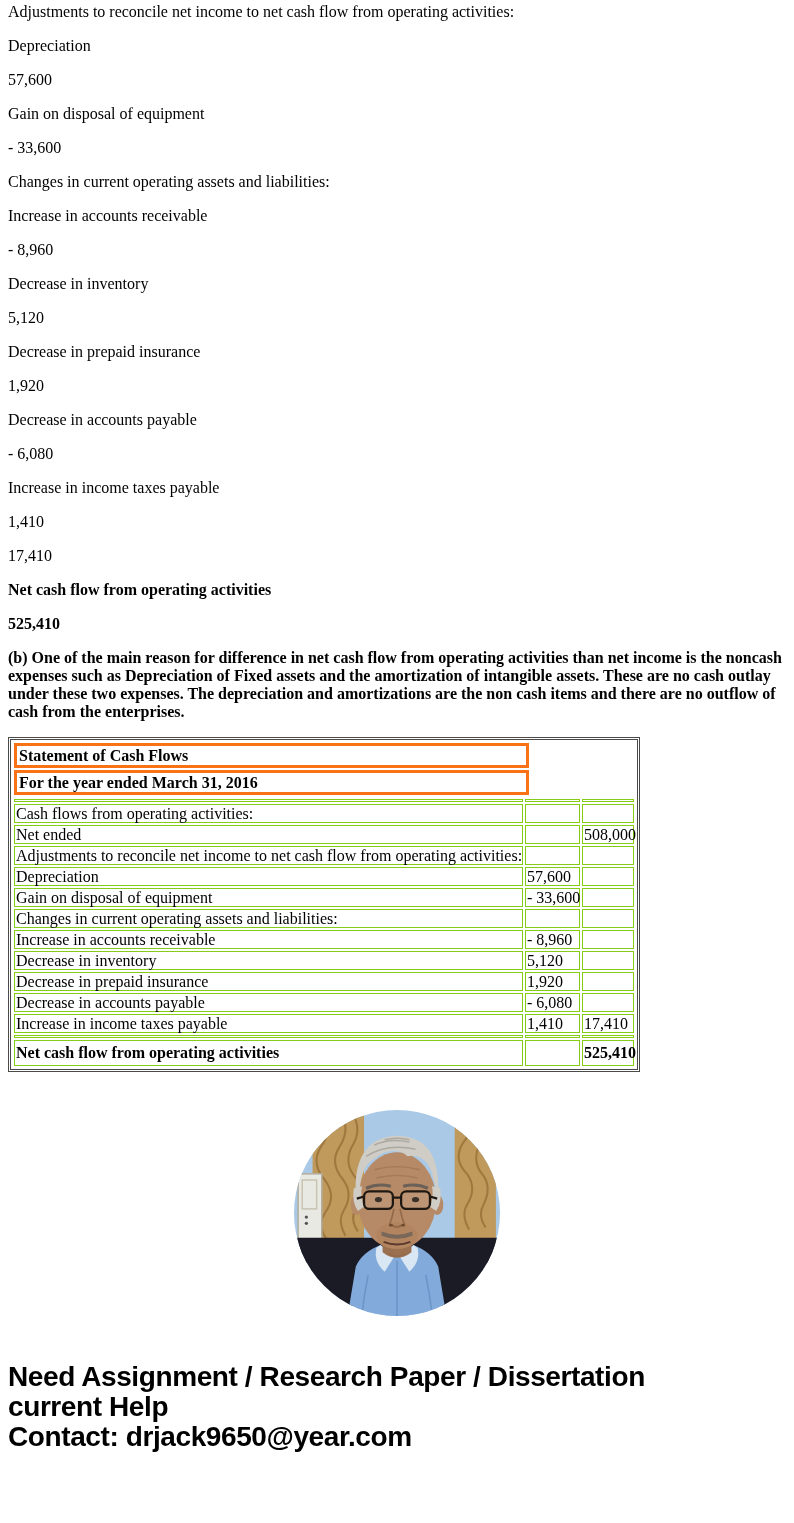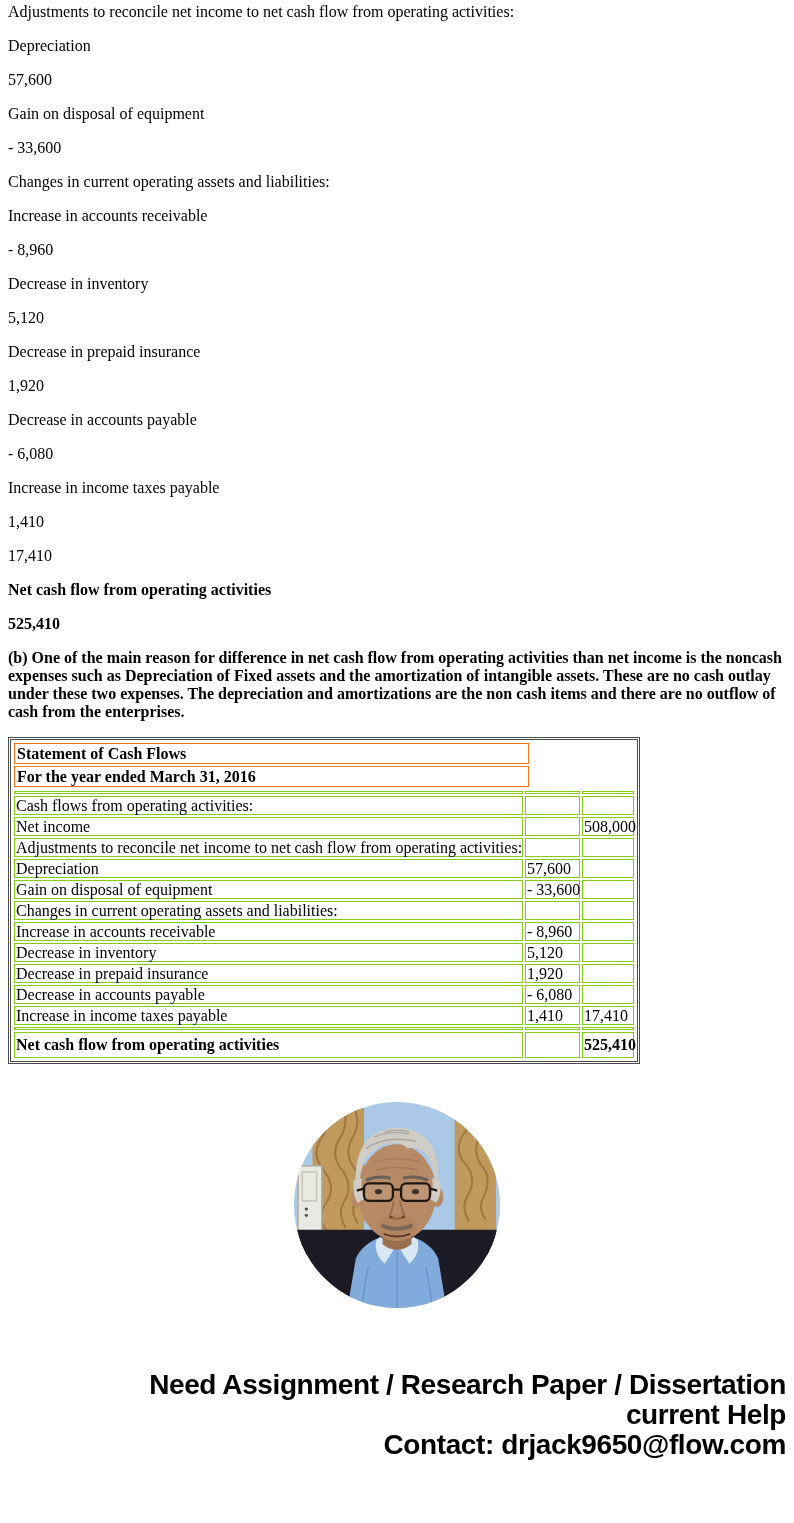--- a/index.html
+++ b/index.html
@@ -9,32 +9,32 @@
   
   .para{margin:16px 0;line-height:18px;}
   section[data-name="intro-section"] .para:first-child{margin-top:1px;}
   .b{font-weight:bold;}
 
   
   .tbl-outer{border:1px solid #4a4a4a;padding:1px;margin-top:14px;width:632px;box-sizing:border-box;}
   .tbl-inner{border:1px solid #4a4a4a;padding:1px;}
   table{border-collapse:separate;border-spacing:2px;}
   .t-head{width:519px;}
-  .t-head td{border:1px solid #f97316;font-weight:bold;padding:0 2px;height:19px;line-height:19px;white-space:nowrap;}
+  .t-head td{border:3px solid #f97316;font-weight:bold;padding:0 2px;height:19px;line-height:19px;white-space:nowrap;}
   .t-body{width:100%;table-layout:fixed;}
   .t-body td{border:1px solid #84cc16;padding:0 1px;height:17px;line-height:17px;white-space:nowrap;overflow:visible;vertical-align:middle;}
   .t-body tr.spacer td{height:1px;line-height:1px;font-size:1px;padding:0;}
   .t-body tr.total td{font-weight:bold;height:24px;line-height:24px;}
 
   
   .avatar-wrap{margin-top:38px;text-align:center;height:206px;}
   .avatar-wrap svg{width:206px;height:206px;display:inline-block;}
 
   
-  .footer{margin-top:62px;text-align:right;font-family:"Liberation Sans","DejaVu Sans",sans-serif;
+  .footer{margin-top:46px;text-align:left;font-family:"Liberation Sans","DejaVu Sans",sans-serif;
           font-weight:bold;font-size:28px;line-height:30px;letter-spacing:-0.4px;}
 </style>
 </head>
 <body>
 
 <div class="doc" data-name="document-page">
 
   <section data-name="intro-section">
       <p class="para" data-name="intro-line">Adjustments to reconcile net income to net cash flow from operating activities:</p>
       <p class="para" data-name="intro-line">Depreciation</p>
@@ -84,21 +84,21 @@
               <td data-name="spacer-cell">&nbsp;</td>
               <td data-name="spacer-cell">&nbsp;</td>
               <td data-name="spacer-cell">&nbsp;</td>
             </tr>
             <tr data-name="table-row">
               <td data-name="row-label-cell">Cash flows from operating activities:</td>
               <td data-name="amount-cell">&nbsp;</td>
               <td data-name="amount-cell">&nbsp;</td>
             </tr>
             <tr data-name="table-row">
-              <td data-name="row-label-cell">Net income</td>
+              <td data-name="row-label-cell">Net ended</td>
               <td data-name="amount-cell">&nbsp;</td>
               <td data-name="amount-cell">508,000</td>
             </tr>
             <tr data-name="table-row">
               <td data-name="row-label-cell">Adjustments to reconcile net income to net cash flow from operating activities:</td>
               <td data-name="amount-cell">&nbsp;</td>
               <td data-name="amount-cell">&nbsp;</td>
             </tr>
             <tr data-name="table-row">
               <td data-name="row-label-cell">Depreciation</td>
@@ -222,16 +222,16 @@
         <path d="M85,118 Q100,124 115,118 L115,122 Q100,128 85,122 Z" fill="#6e6258" opacity="0.85" data-name="mustache"></path>
         <path d="M87,128 Q100,133 113,128" fill="none" stroke="#5c372c" stroke-width="2" data-name="mouth"></path>
         <path d="M92,139 q8,6 16,0" fill="none" stroke="#8a6244" stroke-width="1.3" opacity="0.4" data-name="chin-line"></path>
       </g>
     </svg>
   </div>
 
   <div class="footer" data-name="footer-ad">
     <div data-name="footer-headline-line1">Need Assignment / Research Paper / Dissertation</div>
     <div data-name="footer-headline-line2">current Help</div>
-    <div data-name="footer-contact">Contact: drjack9650@flow.com</div>
+    <div data-name="footer-contact">Contact: drjack9650@year.com</div>
   </div>
 
 </div>
 
 </body></html>

